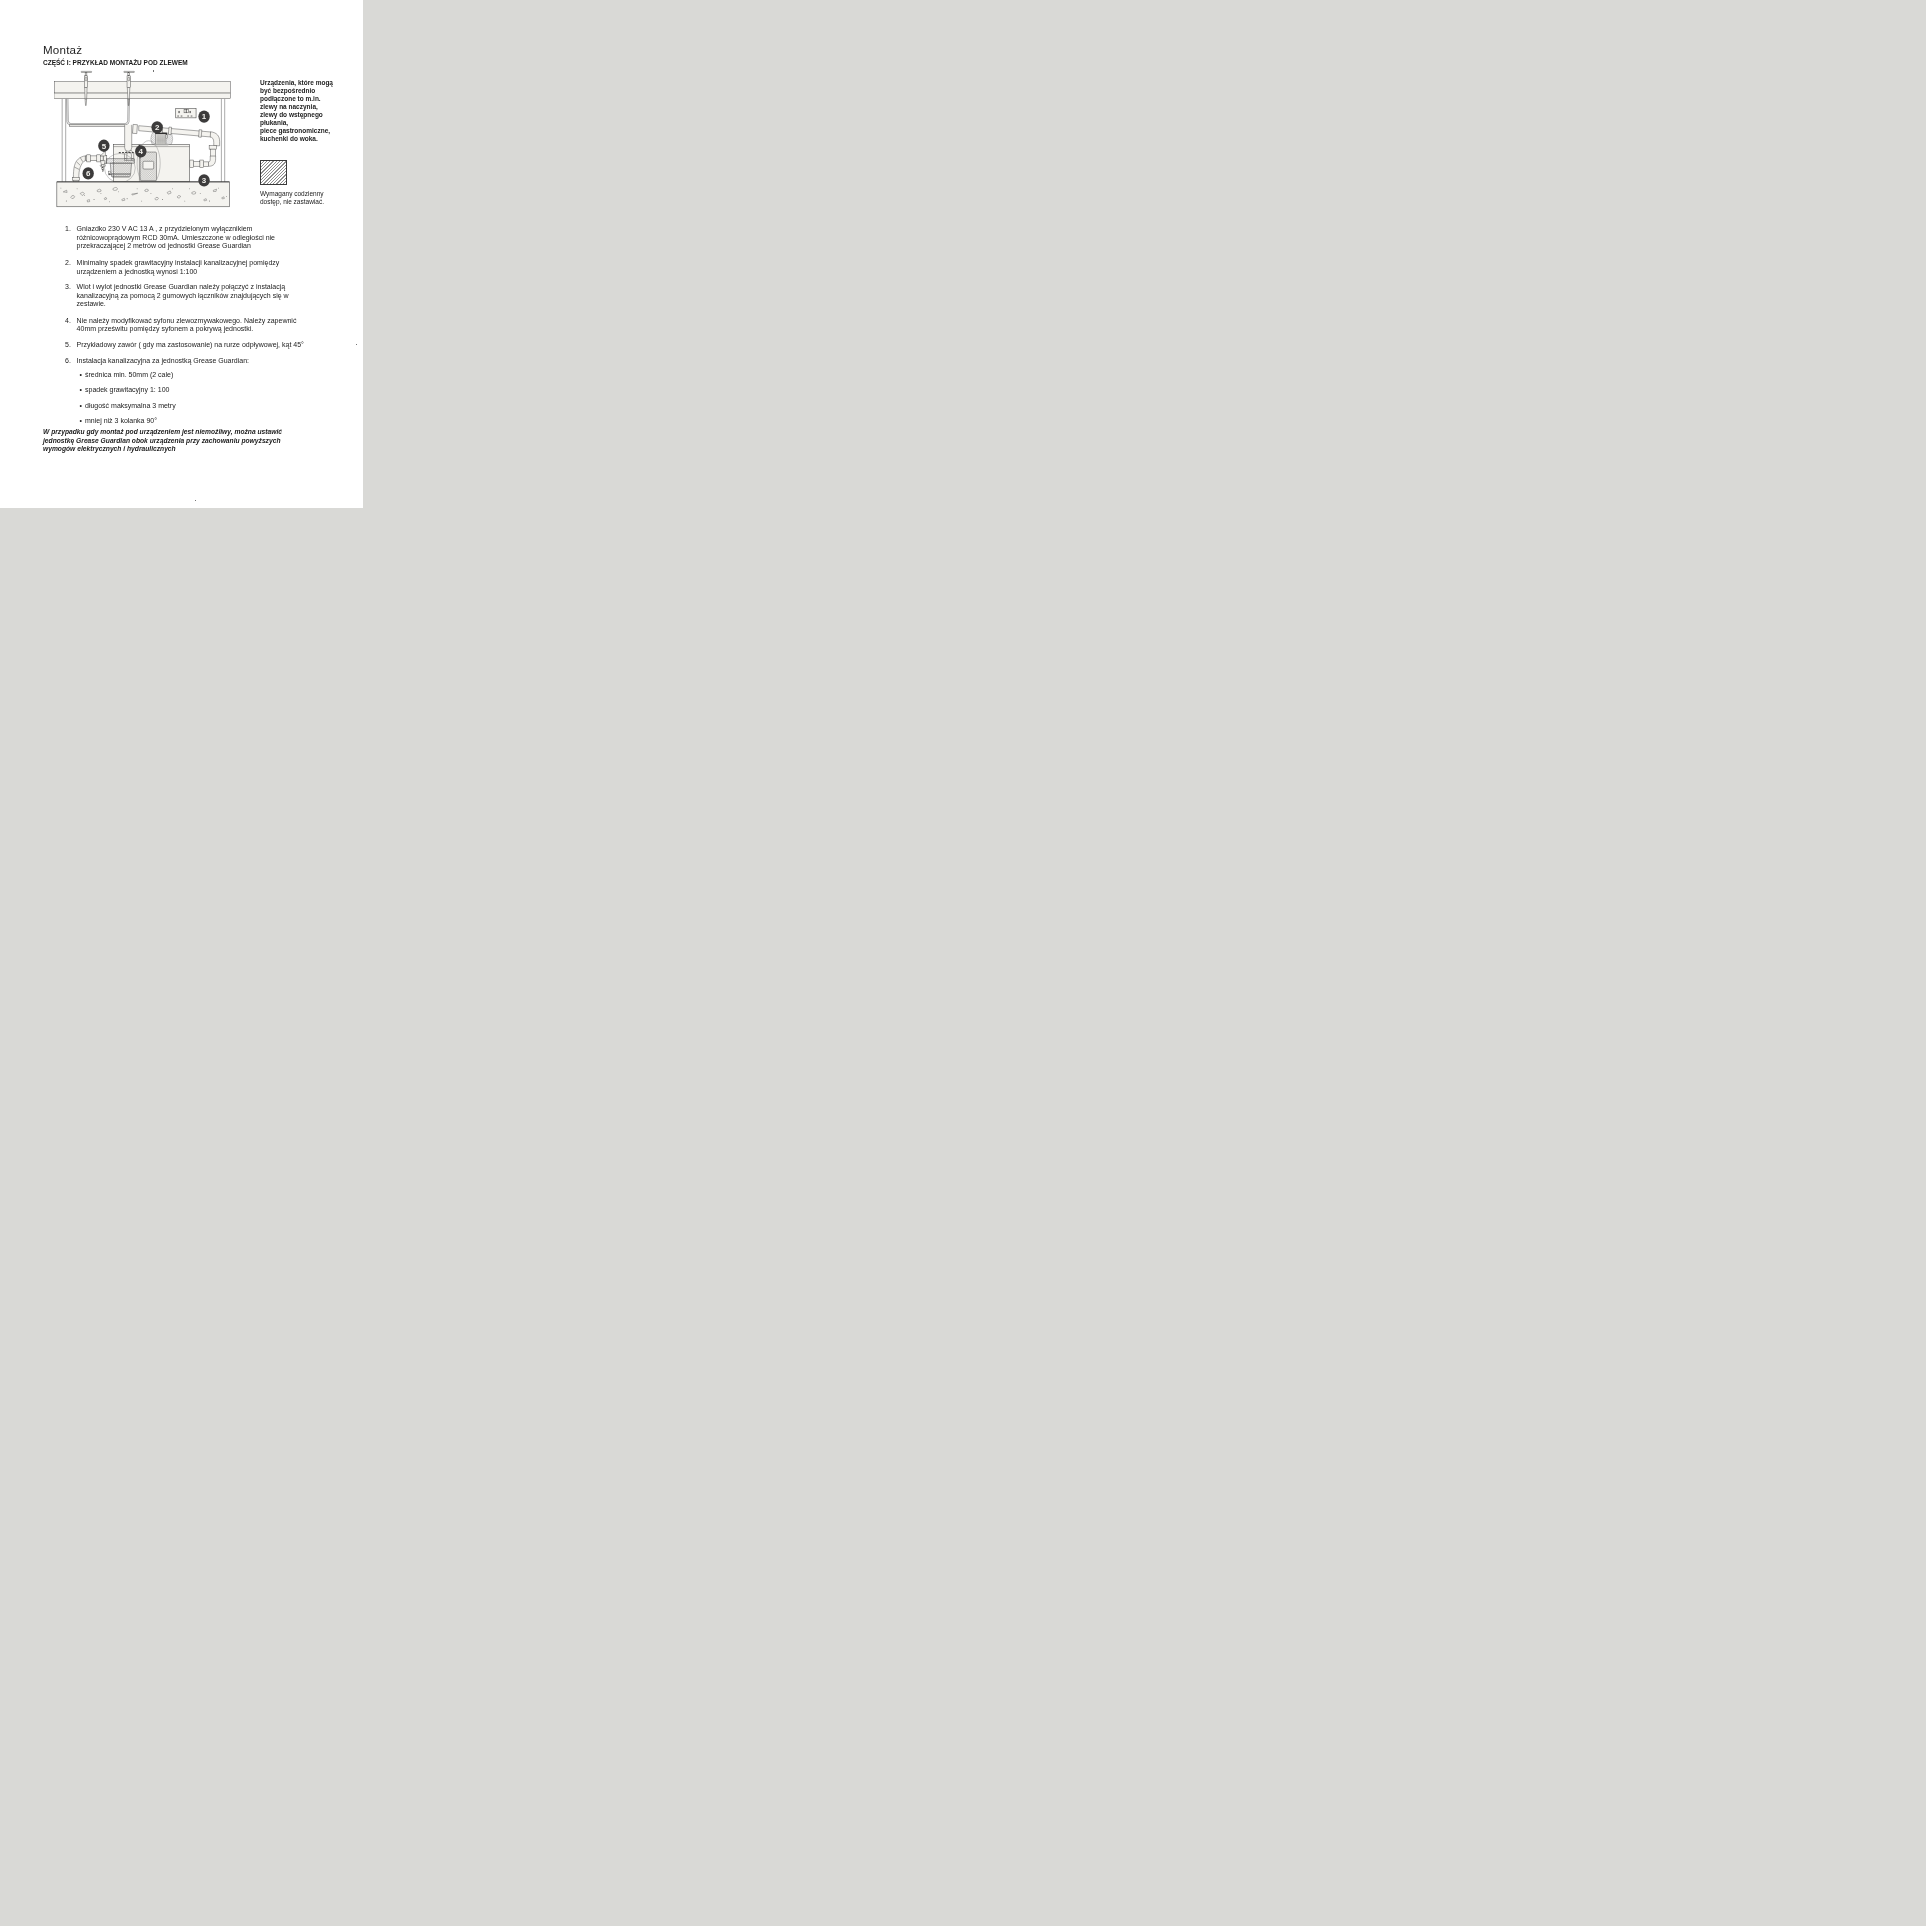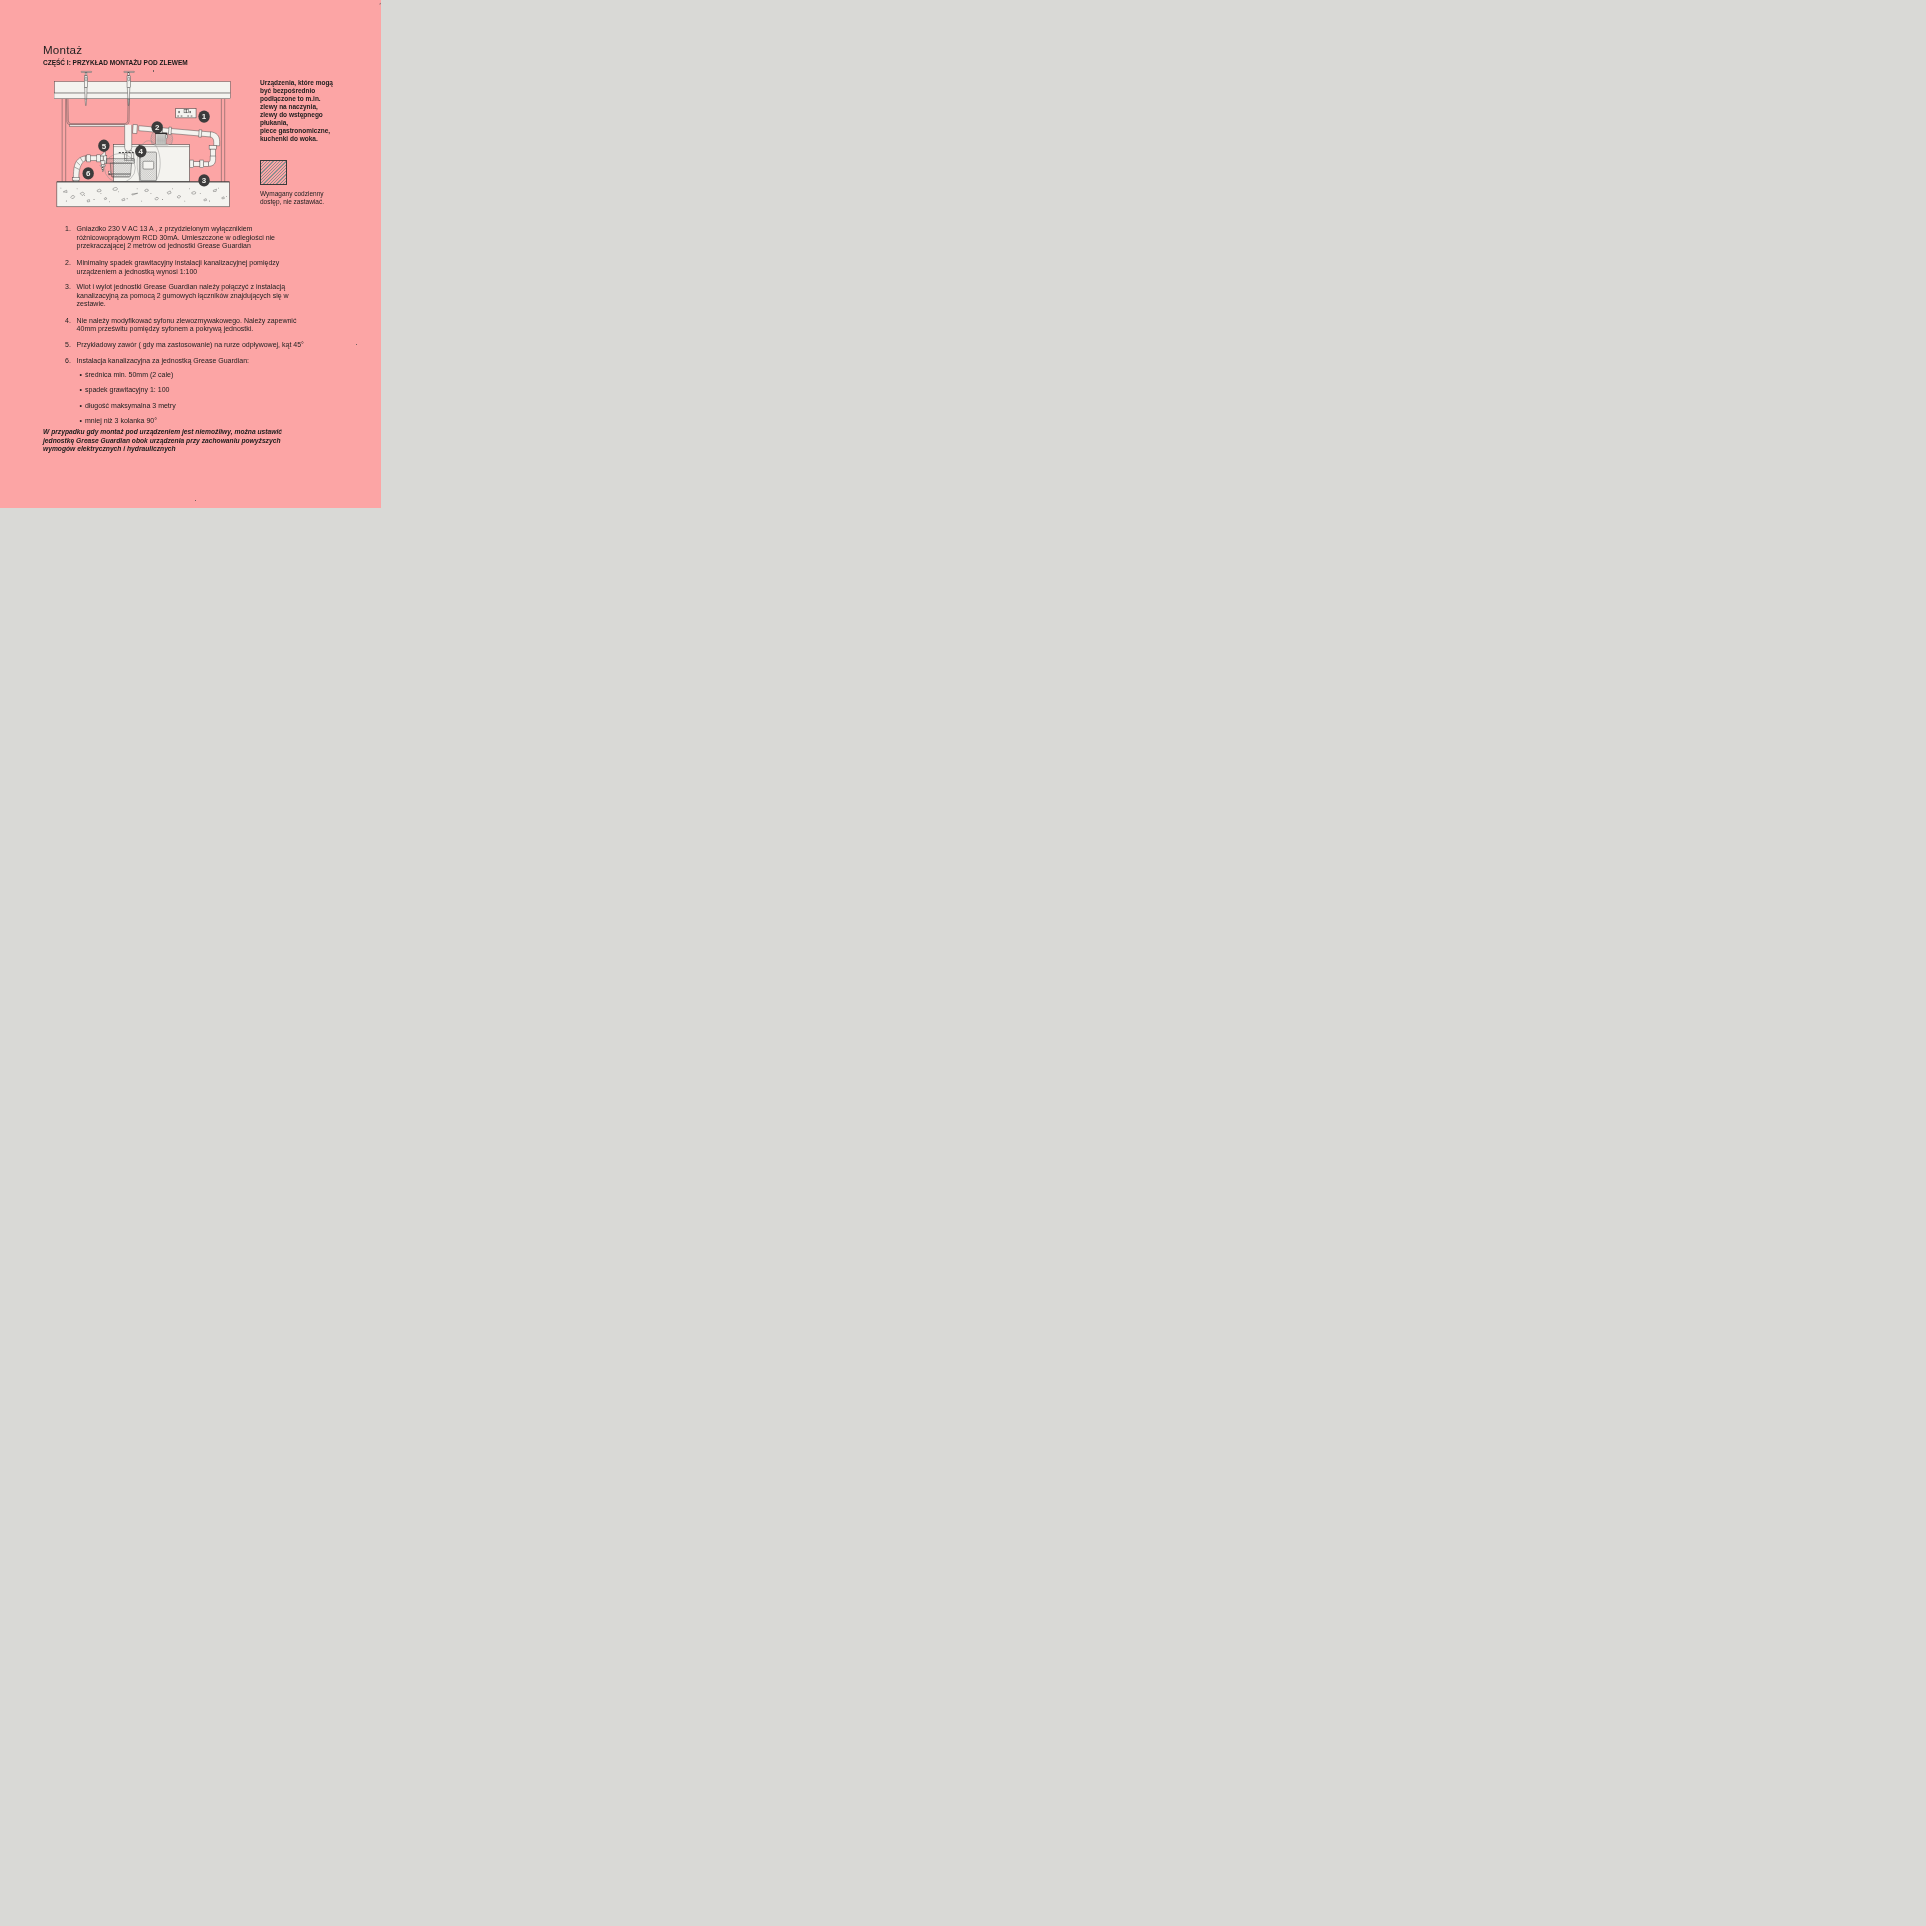--- a/index.html
+++ b/index.html
@@ -2,24 +2,25 @@
 <html style="font-size:6.2px"><head>
 <meta charset="utf-8">
 <style>
   html,body{margin:0;padding:0;}
   body{
     font-family:"Liberation Sans","DejaVu Sans",sans-serif;
     background:#d9d9d6;
   }
   .page{
     position:relative;
-    width:381px;height:508px;
-    background:#fca5a5;
+    width:335px;height:508px;
+    background:#ffffff;
     overflow:hidden;
     color:#232323;
+    padding-left:28px;
   }
   .title{
     position:absolute;left:43px;top:43px;
     font-size:11.6px;font-weight:400;letter-spacing:0.2px;color:#1f1f1f;
   }
   .subtitle{
     position:absolute;left:43px;top:59px;
     font-size:6.5px;font-weight:700;color:#181818;
   }
   .diagram{

